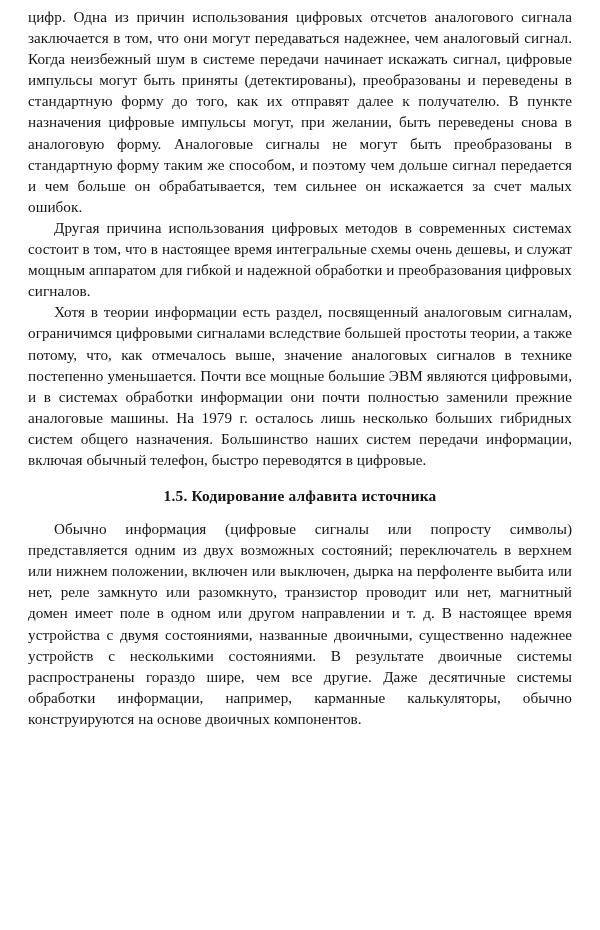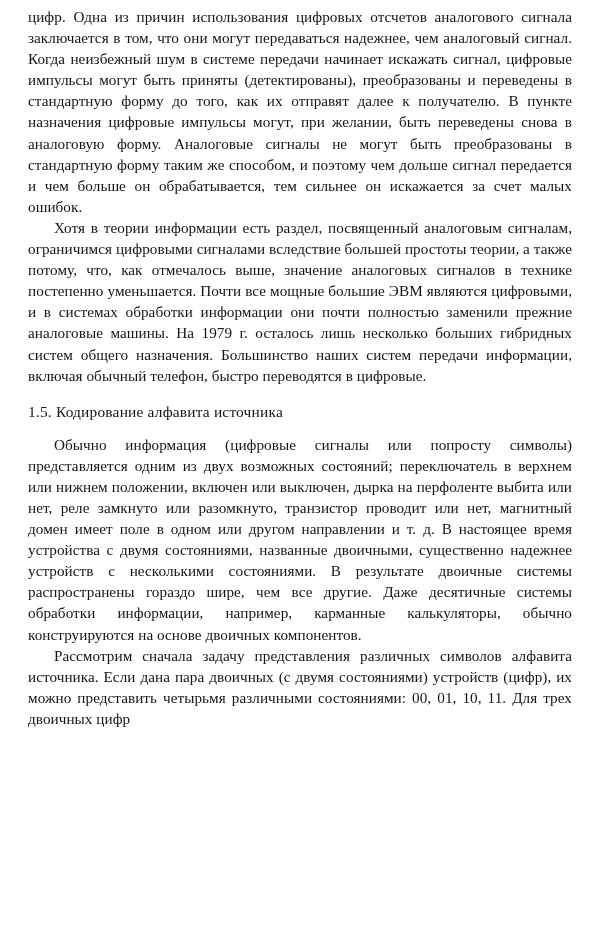--- a/index.html
+++ b/index.html
@@ -33,42 +33,42 @@
   .para + .para {
     margin-top: 0px;
   }
   .indent {
     text-indent: 26px;
   }
   .noindent {
     text-indent: 0;
   }
   .section-head {
-    text-align: left;
-    font-weight: normal;
+    text-align: center;
+    font-weight: bold;
     font-size: 15.4px;
     margin: 17px 0 13px 0;
     letter-spacing: 0.2px;
   }
   .it {
   }
   .tight {
     word-spacing: -0.3px;
   }
 </style>
 </head>
 <body>
 
 <div class="page">
 
   <p class="para noindent tight">цифр. Одна из причин использования цифровых отсчетов аналогового сигнала заключается в том, что они могут передаваться надежнее, чем аналоговый сигнал. Когда неизбежный шум в системе передачи начинает искажать сигнал, цифровые импульсы могут быть приняты (детектированы), преобразованы и переведены в стандартную форму до того, как их отправят далее к получателю. В пункте назначения цифровые импульсы могут, при желании, быть переведены снова в аналоговую форму. Аналоговые сигналы не могут быть преобразованы в стандартную форму таким же способом, и поэтому чем дольше сигнал передается и чем больше он обрабатывается, тем сильнее он искажается за счет малых ошибок.</p>
 
+  <p class="para indent">Другая причина использования цифровых методов в современных системах состоит в том, что в настоящее время интегральные схемы очень дешевы, и служат мощным аппаратом для гибкой и надежной обработки и преобразования цифровых сигналов.</p>
 
   <p class="para indent">Хотя в теории информации есть раздел, посвященный аналоговым сигналам, ограничимся цифровыми сигналами вследствие большей простоты теории, а также потому, что, как отмечалось выше, значение аналоговых сигналов в технике постепенно уменьшается. Почти все мощные большие ЭВМ являются цифровыми, и в системах обработки информации они почти полностью заменили прежние аналоговые машины. На 1979 г. осталось лишь несколько больших гибридных систем общего назначения. Большинство наших систем передачи информации, включая обычный телефон, быстро переводятся в цифровые.</p>
 
   <h2 class="section-head">1.5. Кодирование алфавита источника</h2>
 
   <p class="para indent">Обычно информация (цифровые сигналы или попросту символы) представляется одним из двух возможных состояний; переключатель в верхнем или нижнем положении, включен или выключен, дырка на перфоленте выбита или нет, реле замкнуто или разомкнуто, транзистор проводит или нет, магнитный домен имеет поле в одном или другом направлении и т. д. В настоящее время устройства с двумя состояниями, названные <span class="it">двоичными</span>, существенно надежнее устройств с несколькими состояниями. В результате двоичные системы распространены гораздо шире, чем все другие. Даже десятичные системы обработки информации, например, карманные калькуляторы, обычно конструируются на основе двоичных компонентов.</p>
 
 
-  <p class="para indent">Рассмотрим сначала задачу представления различных символов алфавита источника. Если дана пара двоичных (с двумя состояниями) устройств (цифр), их можно представить четырьмя различными состояниями: 00, 01, 10, 11. Для трех двоичных цифр</p>
 
 </div>
 
 </body></html>

